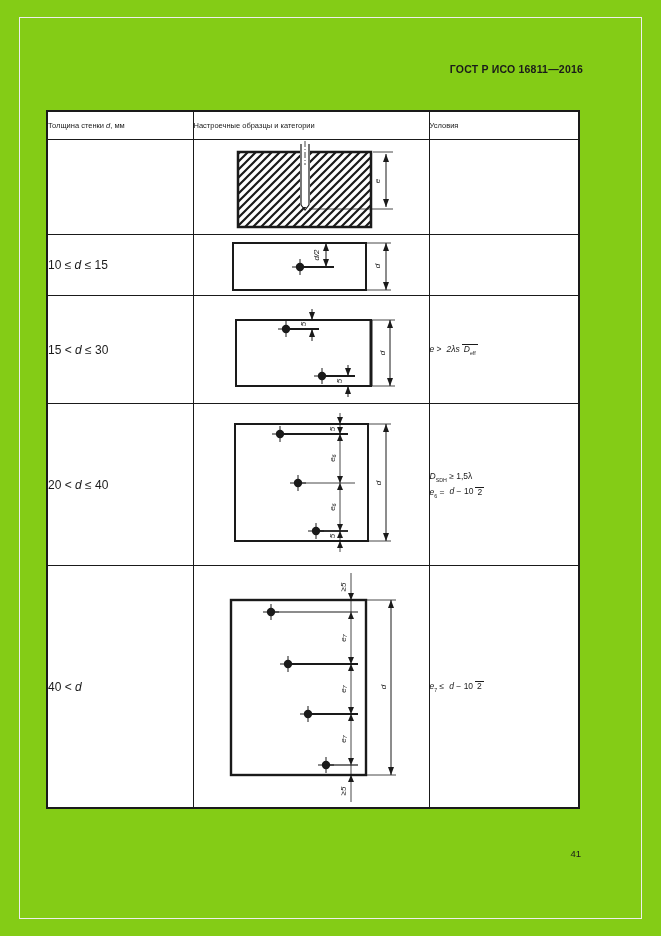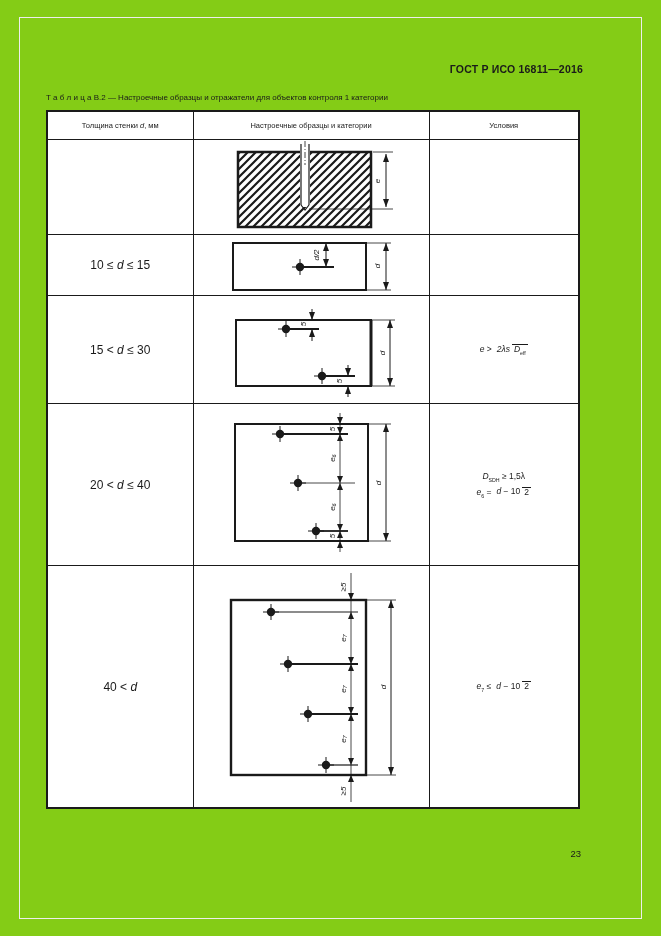--- a/index.html
+++ b/index.html
@@ -8,21 +8,21 @@
     font-family:"Liberation Sans",sans-serif;color:#1a1a1a;overflow:hidden;
     outline:1px solid #d9d9d9;
   }
   .scan-frame{position:absolute;left:19px;top:17px;right:19px;bottom:17px;border:1px solid #ededed;pointer-events:none;}
   .doc-header{position:absolute;top:63px;right:78px;font-size:10.5px;font-weight:bold;letter-spacing:.2px;}
   .caption{position:absolute;left:46px;top:93px;width:540px;font-size:8px;}
   table.main{
     position:absolute;left:46px;top:110px;border-collapse:collapse;table-layout:fixed;
   }
   table.main td,table.main th{
-    border:1px solid #1a1a1a;padding:0;vertical-align:middle;text-align:center;
+    border:1px solid #1a1a1a;padding:0;vertical-align:middle;text-align:left;
     font-weight:normal;background:#fff;
   }
   table.main{border:2px solid #1a1a1a;}
   th.colhead{font-size:7.5px;height:27px;}
   td.thick{font-size:12px;}
   td.cond{font-size:8.5px;}
   td.diagram-cell svg{display:block;margin:0 auto;}
   i.v{font-style:italic;}
   sub{font-size:.62em;}
   .frac{display:inline-flex;flex-direction:row;align-items:center;vertical-align:middle;margin-left:3px;line-height:1.15;}
@@ -43,24 +43,20 @@
   svg text.dim{font-family:"Liberation Sans",sans-serif;font-style:italic;font-size:8px;fill:#1a1a1a;}
 </style>
 </head>
 <body>
 
 <div class="sheet">
   <div class="scan-frame"></div>
 
   <div class="doc-header">ГОСТ Р ИСО 16811—2016</div>
 
-  <div class="caption">
-    <span>Т а б л и ц а  В.2</span>
-    <span>— Настроечные образцы и отражатели для объектов контроля 1 категории</span>
-  </div>
 
   <table class="main">
     <colgroup>
         <col style="width:146px">
         <col style="width:236px">
         <col style="width:150px">
       </colgroup>
 
     <tbody>
         <tr>
@@ -327,14 +323,14 @@
           <span>≤</span><span class="frac">
                 <span class="num"><i class="v">d</i><span> − 10</span></span>
                 <span class="den">2</span>
               </span>
         </div>
       </td>
     </tr>
   </tbody>
     </table>
 
-  <div class="page-number">23</div>
+  <div class="page-number">41</div>
 </div>
 
 </body></html>

